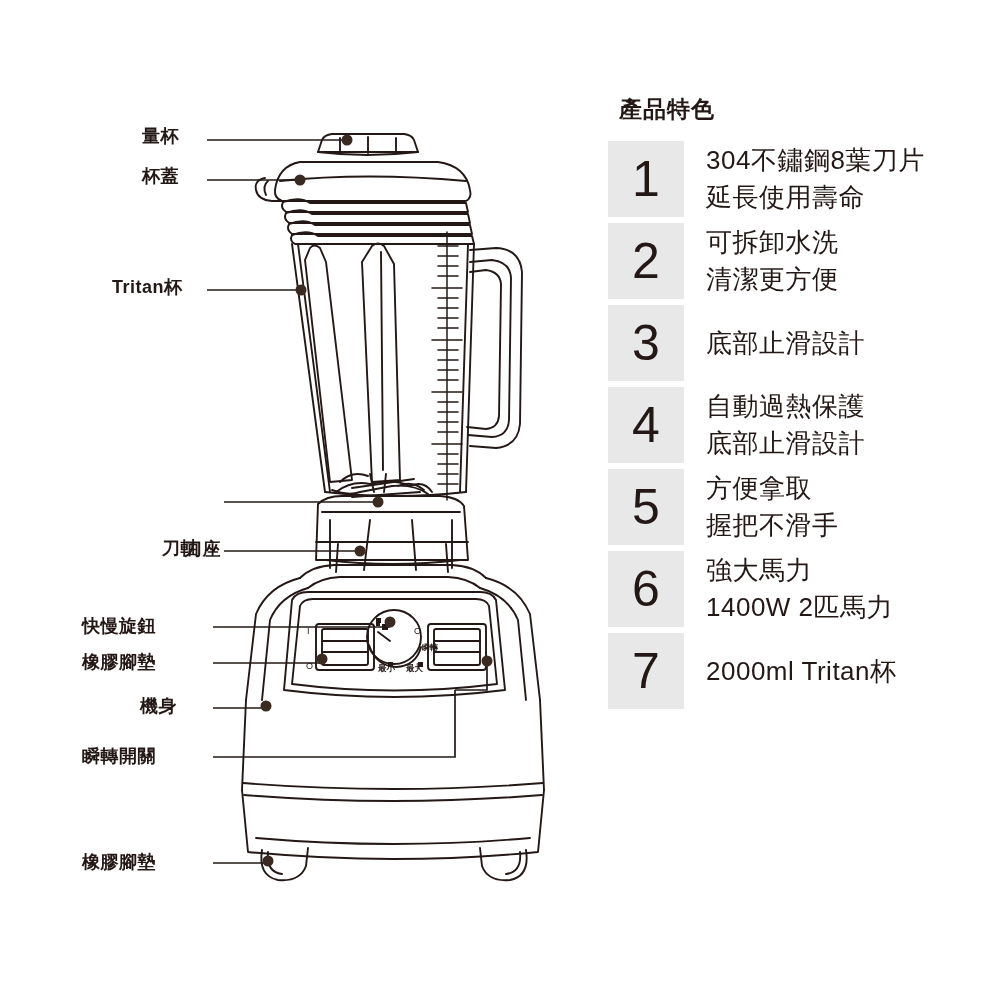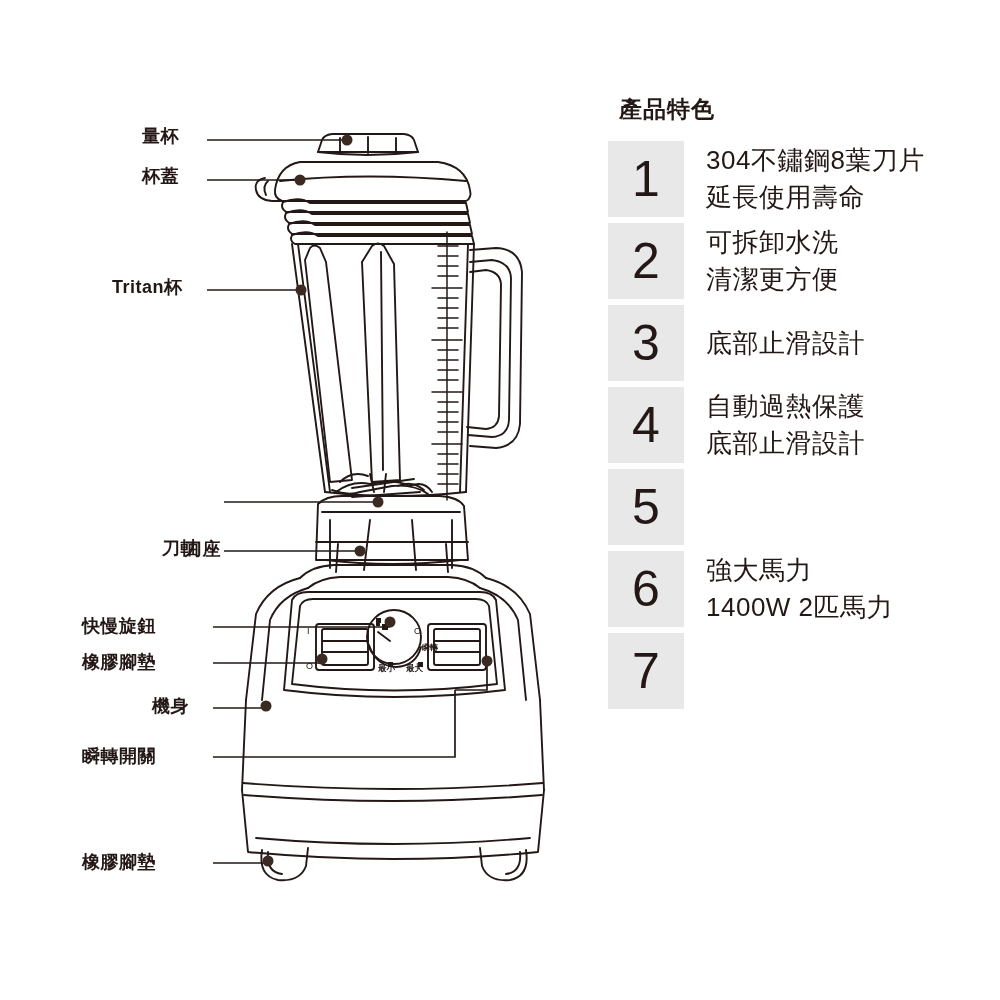--- a/index.html
+++ b/index.html
@@ -276,21 +276,21 @@
     </svg>
   </div>
 
   <div class="callout-label" style="left:142px;  top:127px;">量杯</div>
   <div class="callout-label" style="left:142px;  top:167px;text-align:center;">杯蓋</div>
   <div class="callout-label" style="left:112px;  top:278px;">Tritan杯</div>
   <div class="callout-label" style="left:162px;  top:495px;margin-top:44px;">刀軸</div>
   <div class="callout-label" style="left:160px;  top:540px;margin-left:24px;">刀座</div>
   <div class="callout-label" style="left:82px;   top:617px;font-family:Liberation Serif, serif;">快慢旋鈕</div>
   <div class="callout-label" style="left:82px;   top:653px;">橡膠腳墊</div>
-  <div class="callout-label" style="left:152px;  top:697px;">機身</div>
+  <div class="callout-label" style="left:140px;  top:697px;">機身</div>
   <div class="callout-label" style="left:82px;   top:747px;text-align:right;">瞬轉開關</div>
   <div class="callout-label" style="left:82px;   top:853px;">橡膠腳墊</div>
 
   <div id="features">
     <div id="features-title">產品特色</div>
 
     <div class="feature-row">
       <div class="feature-num">1</div>
       <div class="feature-text">
         <span class="line">304不鏽鋼8葉刀片</span>
@@ -316,28 +316,35 @@
     <div class="feature-row">
       <div class="feature-num">4</div>
       <div class="feature-text">
         <span class="line">自動過熱保護</span>
         <span class="line">底部止滑設計</span>
       </div>
     </div>
 
     <div class="feature-row">
       <div class="feature-num">5</div>
+      <div class="feature-text">
+        <span class="line">方便拿取</span>
+        <span class="line">握把不滑手</span>
+      </div>
     </div>
 
     <div class="feature-row">
       <div class="feature-num">6</div>
       <div class="feature-text">
         <span class="line">強大馬力</span>
         <span class="line">1400W  2匹馬力</span>
       </div>
     </div>
 
     <div class="feature-row">
       <div class="feature-num">7</div>
+      <div class="feature-text">
+        <span class="line">2000ml  Tritan杯</span>
+      </div>
     </div>
   </div>
 
 </div>
 
 </body></html>

